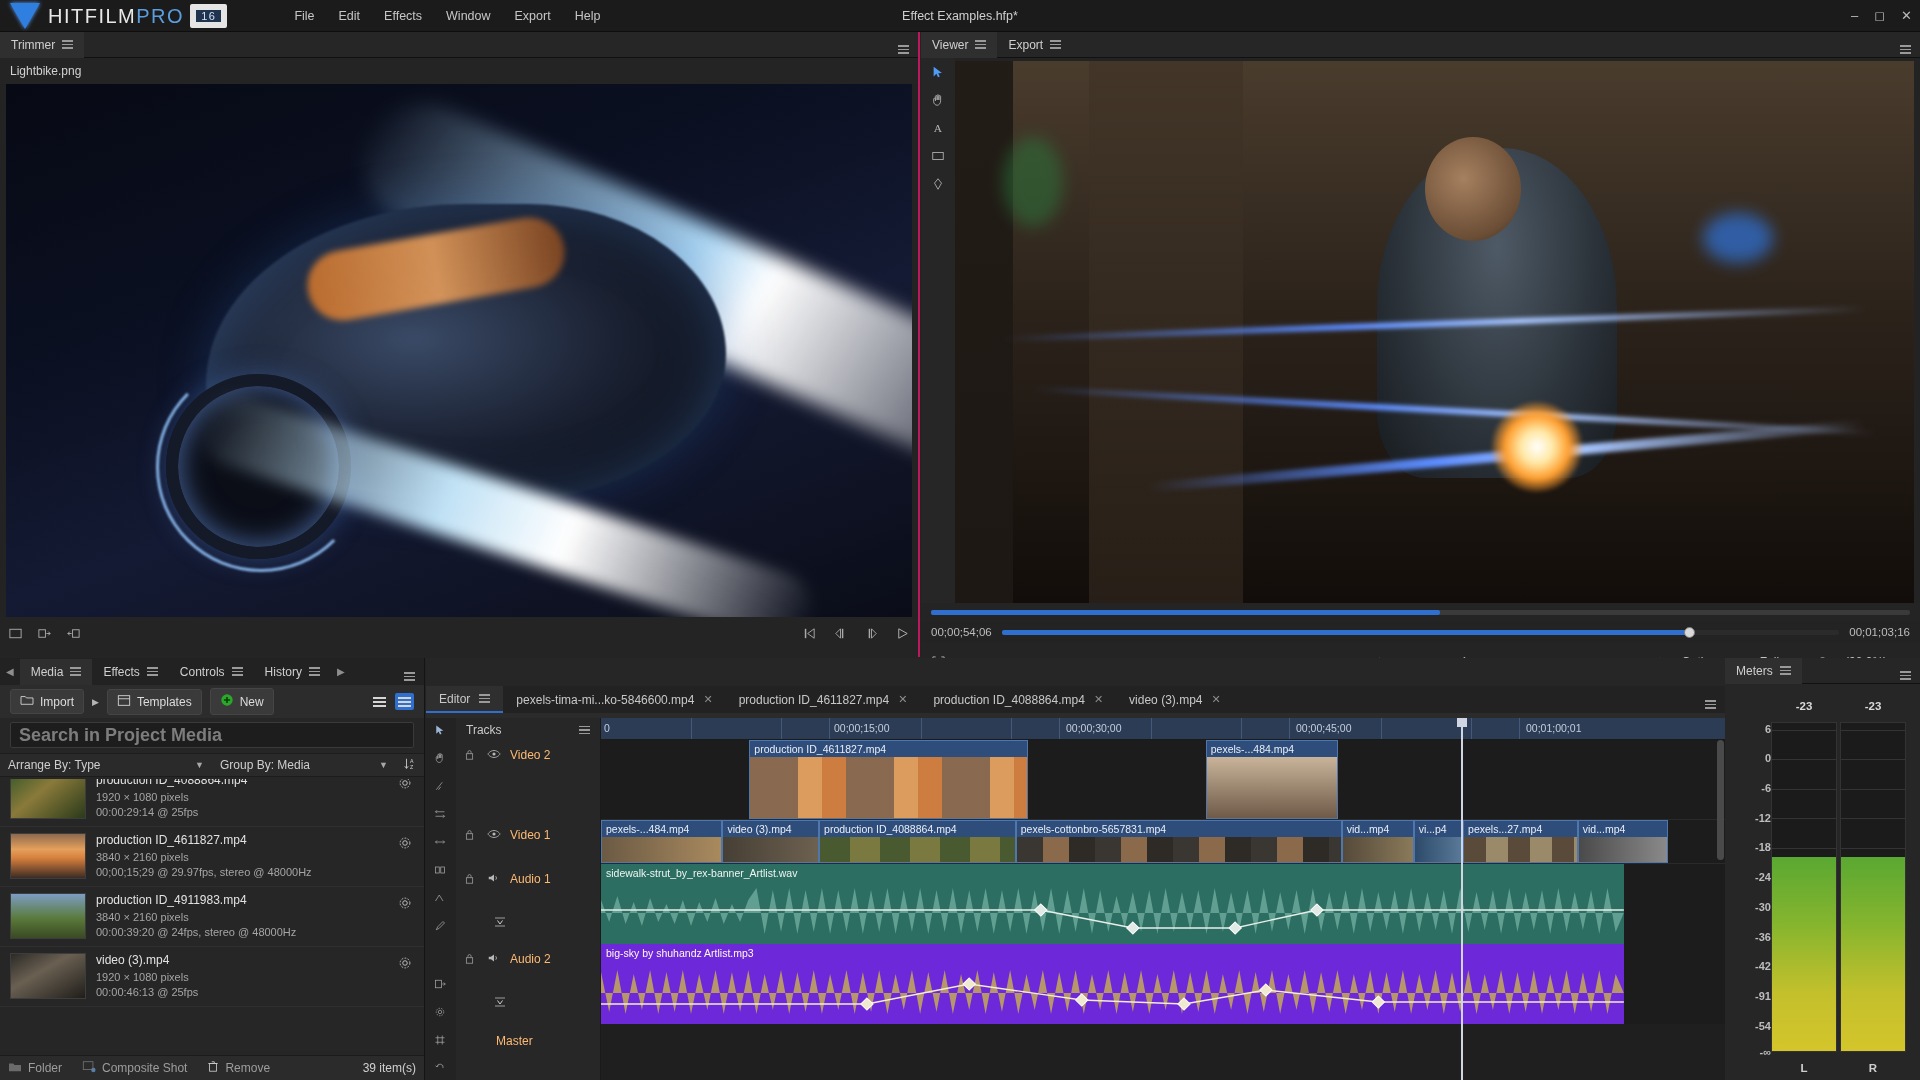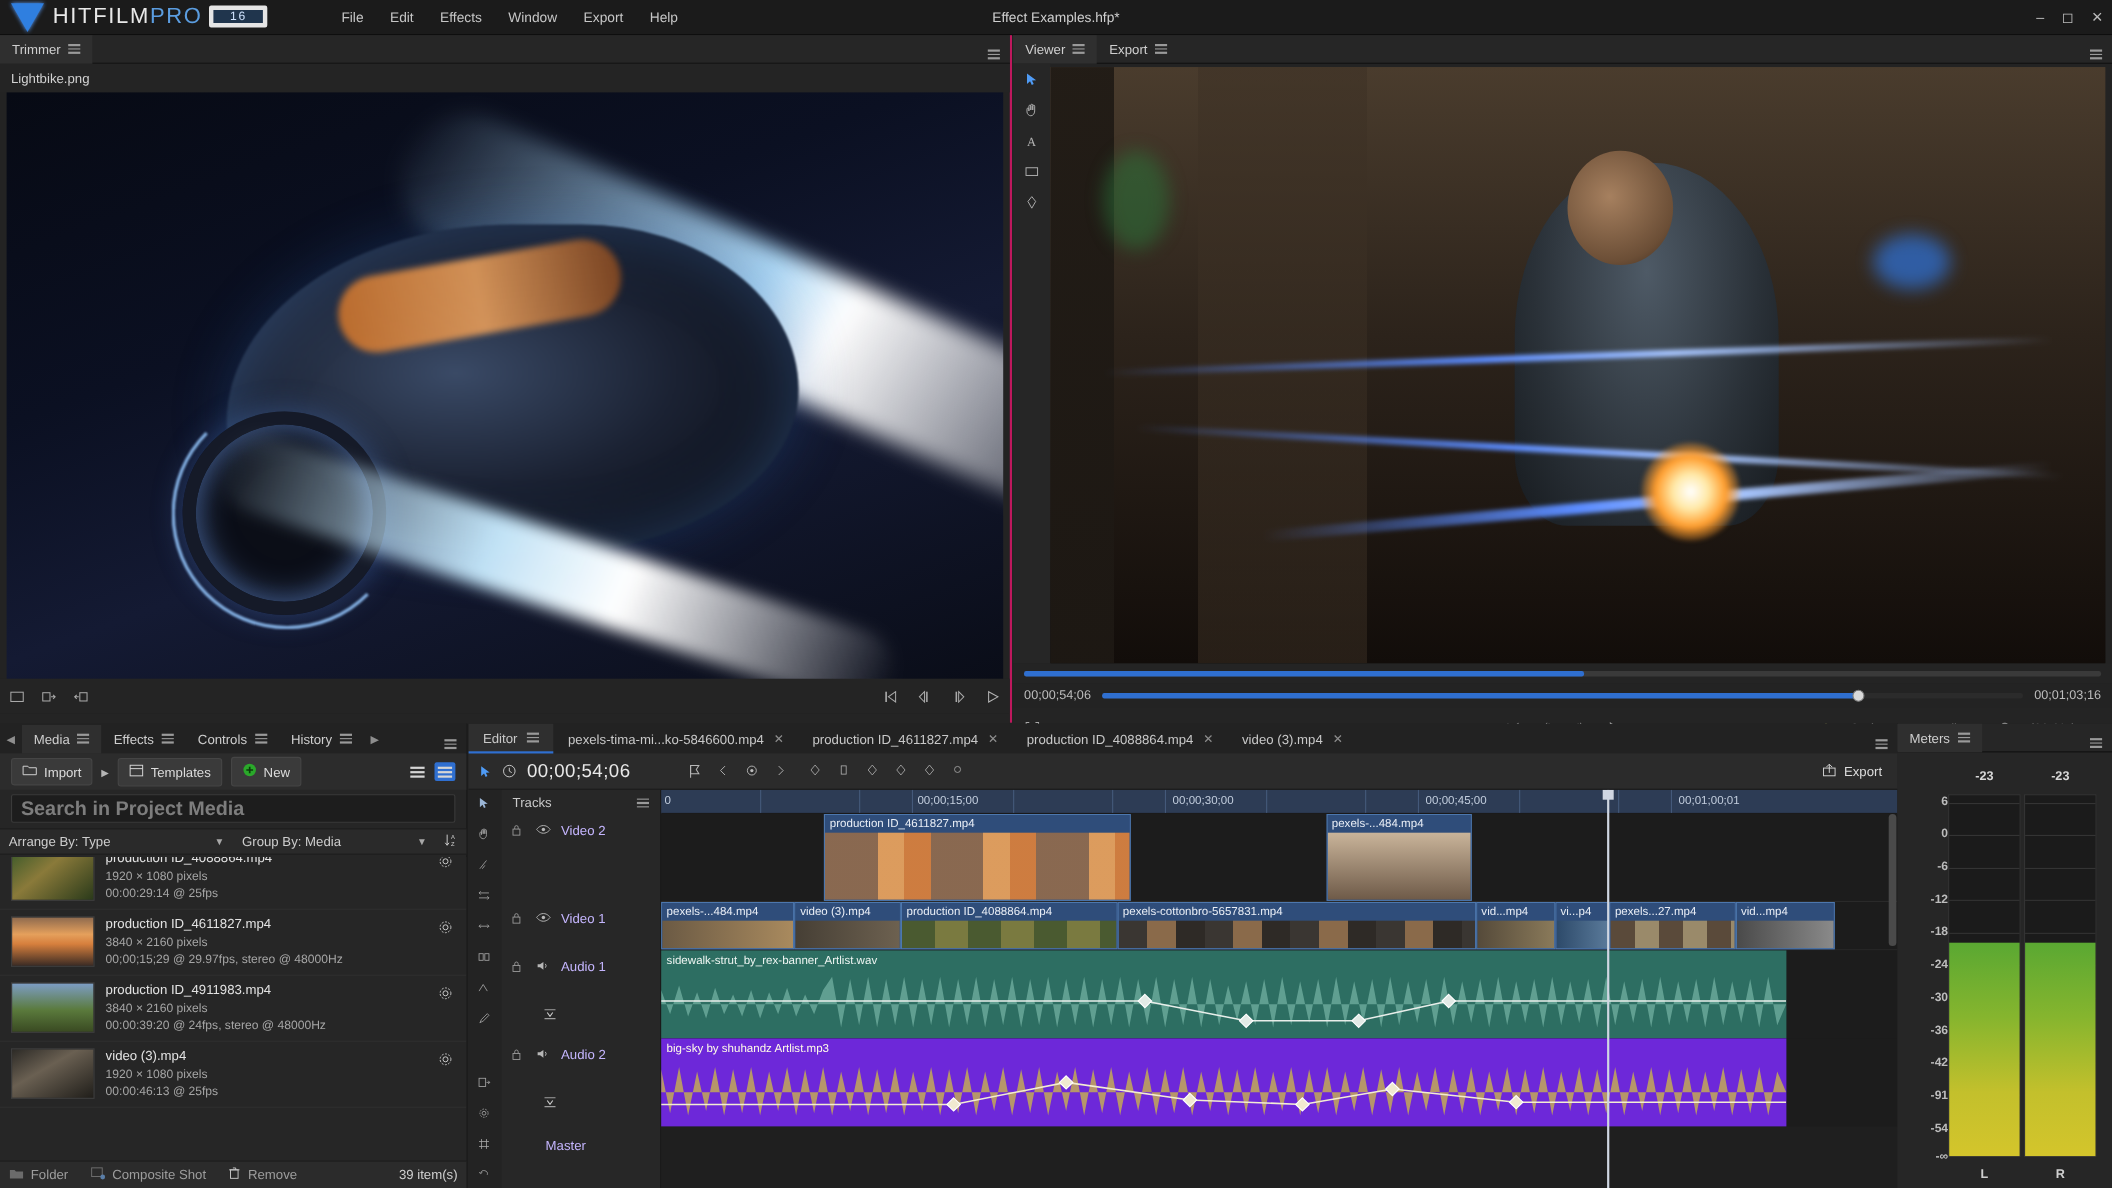--- a/index.html
+++ b/index.html
@@ -8,22 +8,22 @@
   #app { position:relative; width:1920px; height:1080px; background:#232323; }
 
   
   .titlebar { height:32px; background:#1b1b1b; display:flex; align-items:center;
     border-bottom:1px solid #0e0e0e; position:relative; }
   .logo-wrap { display:flex; align-items:center; padding-left:10px; gap:8px; }
   .tri { width:0;height:0;border-left:15px solid transparent;border-right:15px solid transparent;
     border-top:26px solid #2f7fe0; filter:drop-shadow(0 0 2px #5aa0ff);}
   .brandtext { font-size:20px; letter-spacing:1.5px; color:#e8e8e8; font-weight:300; }
   .brandtext .pro { color:#5b9de0; }
-  .ver { display:inline-block; border:4px solid #e5e5e5; color:#cfe3ff; font-size:11px;
-    padding:0px 15px; border-radius:2px; margin-left:6px; vertical-align:3px; background:#20354d;}
+  .ver { display:inline-block; border:6px solid #e5e5e5; color:#cfe3ff; font-size:11px;
+    padding:0px 5px; border-radius:2px; margin-left:6px; vertical-align:3px; background:#20354d;}
   .menubar { display:flex; gap:0px; margin-left:55px; }
   .menubar div { padding:5px 12px; color:#c6c6c6; font-size:12.5px; }
   .wintitle { position:absolute; left:50%; transform:translateX(-50%); color:#cfcfcf; font-size:12.5px;}
   .winbtns { position:absolute; right:8px; display:flex; gap:16px; color:#bbb; font-size:13px; }
   .winbtns span { cursor:default; }
 
   
   .paneltabbar { height:26px; background:#262626; display:flex; align-items:center;
     border-bottom:1px solid #111; }
   .ptab { display:flex; align-items:center; gap:7px; padding:0 11px; height:26px;
@@ -126,35 +126,35 @@
   .mmeta { font-size:11px; color:#a5a5a5; line-height:15px;}
   .mgear { position:absolute; right:12px; top:9px; color:#cfcfcf; }
   .mstatus { position:absolute; bottom:0; left:0; right:0; height:25px; background:#2b2b2b;
      display:flex; align-items:center; gap:20px; padding:0 8px; font-size:12px; color:#9d9d9d;
      border-top:1px solid #1b1b1b;}
   .mstatus .cnt { margin-left:auto; color:#d0d0d0; }
   .mstatus .it { display:flex; align-items:center; gap:6px; }
 
   
   .editor { position:absolute; left:426px; top:658px; right:195px; bottom:0; background:#262626;}
-  .ed-tabs { display:flex; align-items:center; height:27px; background:#222;}
+  .ed-tabs { display:flex; align-items:center; height:27px; background:#222;margin-top:28px;}
   .ed-tab { display:flex; align-items:center; gap:9px; padding:0 13px; height:27px; font-size:12px; color:#c8c8c8;}
   .ed-tab.active { background:#2f2f2f; border-bottom:2px solid #2f6fd0;}
   .ed-tab .x { color:#8d8d8d; font-size:11px;}
   .ed-toolbar { height:33px; display:flex; align-items:center; gap:0; background:#2b2b2b;
      border-bottom:1px solid #1a1a1a;}
   .ed-tc { font-size:17px; color:#e8e8e8; letter-spacing:.4px; font-family:"Liberation Sans",sans-serif;}
   .ed-tools-row { display:flex; align-items:center; gap:11px; padding-left:22px; }
   .ed-export { margin-left:auto; display:flex; align-items:center; gap:6px; padding-right:14px; font-size:12px; color:#dcdcdc;}
   .tl-wrap { position:absolute; top:60px; left:0; right:0; bottom:0; display:flex;}
   .tl-side { width:145px; background:#272727; border-right:1px solid #1a1a1a; position:relative;}
   .tl-toolcol { width:30px; background:#232323; display:flex; flex-direction:column; align-items:center;
      gap:13px; padding-top:6px;}
   .tl-tracks-hdr { height:24px; display:flex; align-items:center; padding:0 10px; font-size:12px; color:#cacaca;}
-  .trk { display:flex; align-items:center; gap:8px; padding:0 8px; font-size:12px; color:#c4b5fd; }
+  .trk { display:flex; align-items:center; gap:8px; padding:0 8px; font-size:12px; color:#fdba74; }
   .tl-main { flex:1; position:relative; overflow:hidden; background:#1f1f1f;}
   .ruler { height:22px; background:#2d3c55; position:relative; border-bottom:1px solid #1a1a1a;}
   .ruler .tick { position:absolute; top:0; bottom:0; width:1px; background:#44597a;}
   .ruler .lbl { position:absolute; top:4px; font-size:10.5px; color:#c3cede;}
   .row { position:absolute; left:0; right:0; }
   .clip { position:absolute; top:0; bottom:0; background:#2f4d7a; border:1px solid #4d77ad;
      font-size:10.5px; color:#e9eef6; overflow:hidden; }
   .clip .cl-lbl { padding:2px 4px; display:block; white-space:nowrap; background:#2f4d7a;}
   .aclip { position:absolute; top:0; bottom:0; overflow:hidden; }
   .playhead { position:absolute; top:0; bottom:0; width:2px; background:#cfd6e2; z-index:9;}

